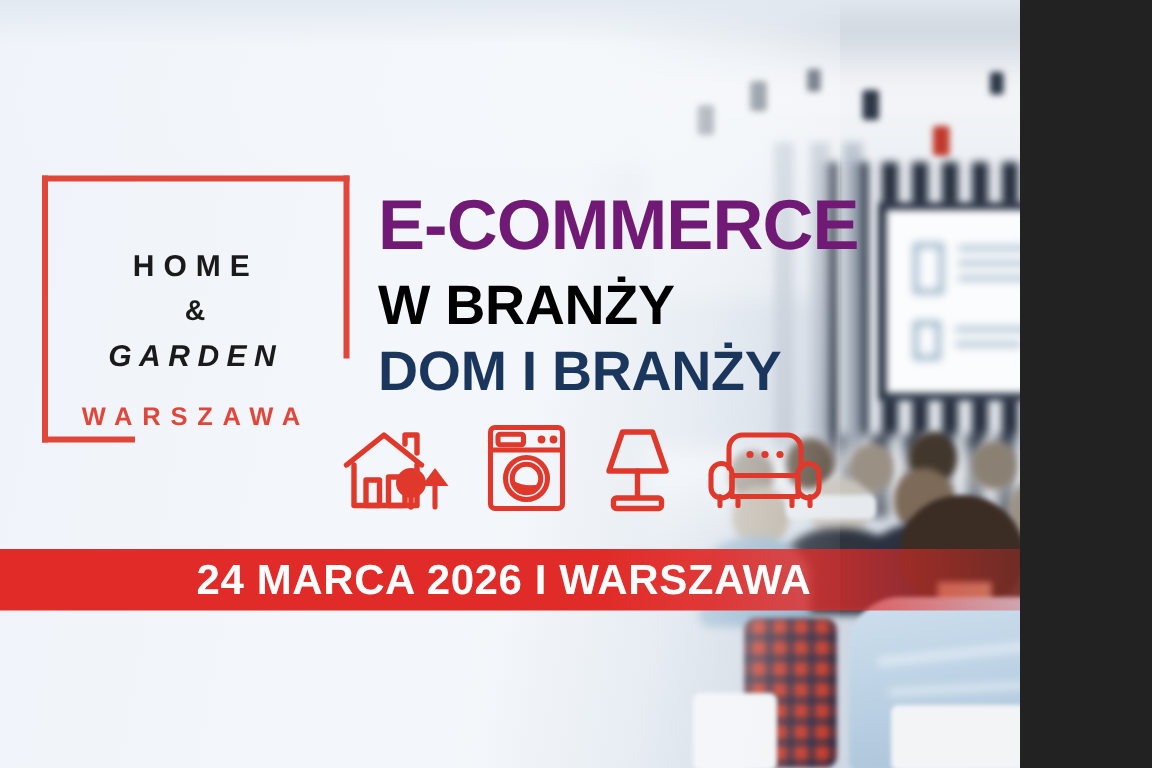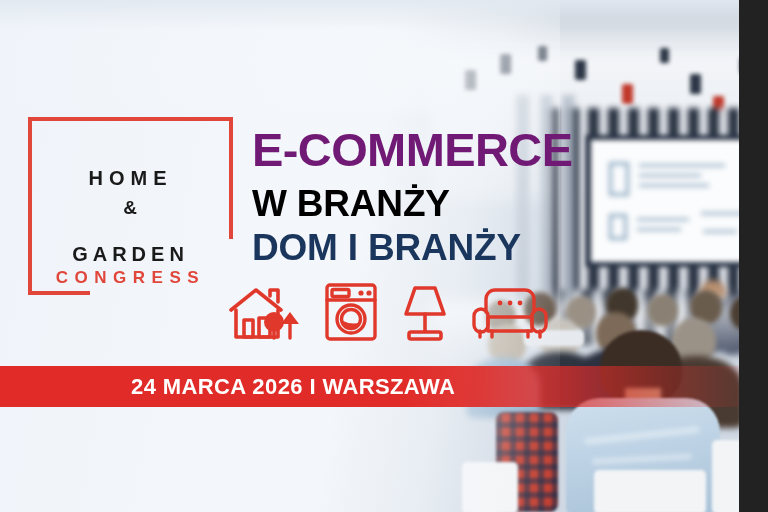--- a/index.html
+++ b/index.html
@@ -1,20 +1,20 @@
 <!DOCTYPE html>
 <html><head>
 <meta charset="utf-8">
 <title>Home &amp; Garden Congress Banner</title>
 <style>
   html,body{margin:0;padding:0;background:#222;}
   *{box-sizing:border-box;}
   #stage{
     position:relative;
-    width:739px;height:512px;
+    width:680px;height:512px;
     overflow:hidden;
     font-family:"Liberation Sans", sans-serif;
     background:#cfd8e3;
   }
 
   
   .photo{position:absolute;inset:0;overflow:hidden;}
   .ph{position:absolute;}
 
   
@@ -104,21 +104,21 @@
   
   #logo{position:absolute;left:28px;top:117px;width:205px;height:178px;}
   .frame-l{position:absolute;left:0;top:0;width:4px;height:178px;background:#e0473a;}
   .frame-t{position:absolute;left:0;top:0;width:205px;height:4px;background:#e0473a;}
   .frame-r{position:absolute;right:0;top:0;width:4px;height:122px;background:#e0473a;}
   .frame-b{position:absolute;left:0;bottom:0;width:62px;height:4px;background:#e0473a;}
   .logo-txt{position:absolute;left:0;width:205px;text-align:center;
     color:#1a1a1a;font-weight:700;}
   #lg-home{top:50px;font-size:20px;letter-spacing:6px;}
   #lg-amp{top:80px;font-size:19px;letter-spacing:1px;}
-  #lg-garden{top:126px;font-size:20px;letter-spacing:5px;}
+  #lg-garden{top:110px;font-size:20px;letter-spacing:5px;font-style:italic;}
   #lg-congress{top:151px;font-size:17px;letter-spacing:6.5px;color:#e0473a;}
 
   
   #headline{position:absolute;left:252px;top:126px;}
   #hl-1{font-size:47px;font-weight:700;color:#701a75;letter-spacing:-.6px;line-height:1;}
   #hl-2{font-size:37px;font-weight:700;color:#000000;letter-spacing:-.2px;line-height:1.18;margin-top:9px;}
   #hl-3{font-size:37px;font-weight:700;color:#1b365d;letter-spacing:-.2px;line-height:1.18;}
 
   
   #iconrow{position:absolute;left:228px;top:282px;display:flex;align-items:flex-end;gap:22px;}
@@ -127,21 +127,21 @@
   
   #banner{position:absolute;left:0;top:366px;width:768px;height:41px;
     background:linear-gradient(90deg,
       #e02b28 0%, #e02b28 52%,
       rgba(224,43,40,.92) 62%,
       rgba(224,43,40,.72) 74%,
       rgba(224,43,40,.38) 86%,
       rgba(224,43,40,.10) 96%,
       rgba(224,43,40,0) 100%);
     display:flex;align-items:center;}
-  #banner-text{color:#fff;font-size:22px;font-weight:700;letter-spacing:.4px;
+  #banner-text{color:#fff;font-size:28px;font-weight:700;letter-spacing:.4px;
     margin-left:131px;white-space:nowrap;}
 
   
   #url{position:absolute;left:0;top:421px;width:560px;text-align:center;
     color:#1b365d;font-size:21px;font-weight:700;letter-spacing:-.2px;}
 </style>
 </head>
 <body>
 
 <div id="stage">
@@ -226,21 +226,21 @@
   <div class="overlay-top"></div>
 
   <div id="logo">
     <div class="frame-l"></div>
     <div class="frame-t"></div>
     <div class="frame-r"></div>
     <div class="frame-b"></div>
     <div class="logo-txt" id="lg-home">HOME</div>
     <div class="logo-txt" id="lg-amp">&amp;</div>
     <div class="logo-txt" id="lg-garden">GARDEN</div>
-    <div class="logo-txt" id="lg-congress">CONGRESS</div>
+    <div class="logo-txt" id="lg-congress">WARSZAWA</div>
   </div>
 
   <div id="headline">
     <div id="hl-1">E-COMMERCE</div>
     <div id="hl-2">W BRANŻY</div>
     <div id="hl-3">DOM I BRANŻY</div>
   </div>
 
   <div id="iconrow">
 

